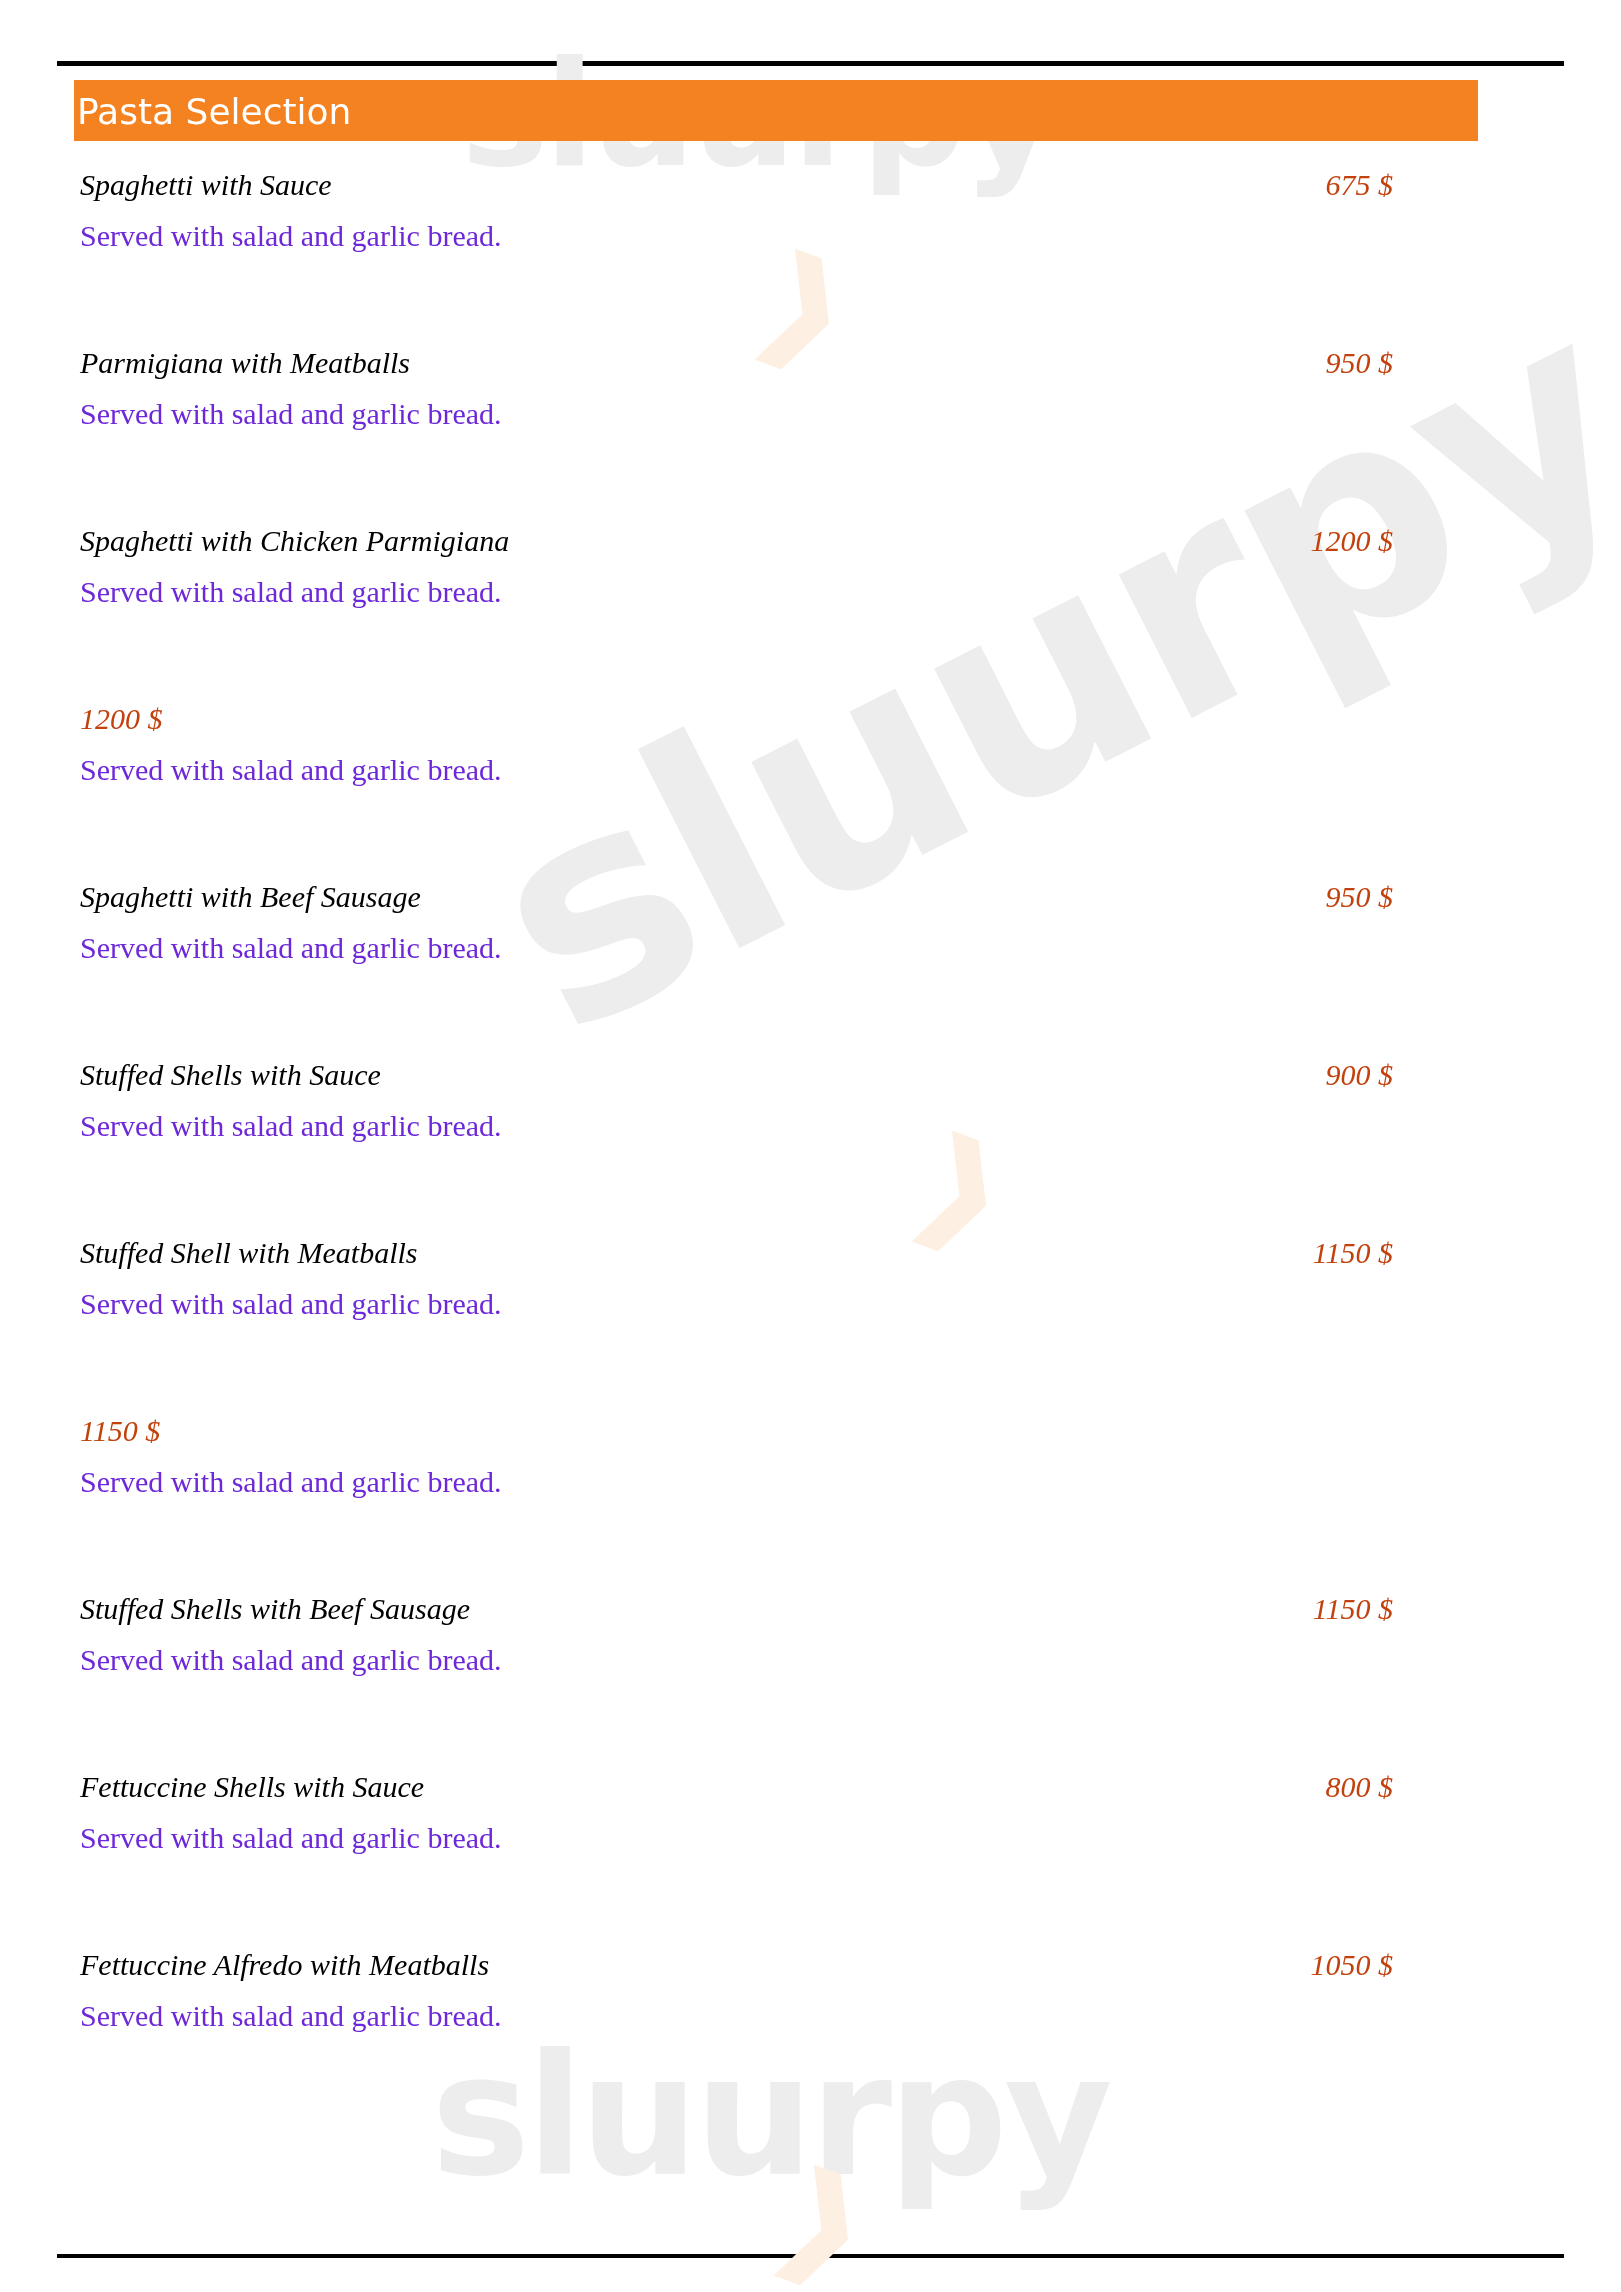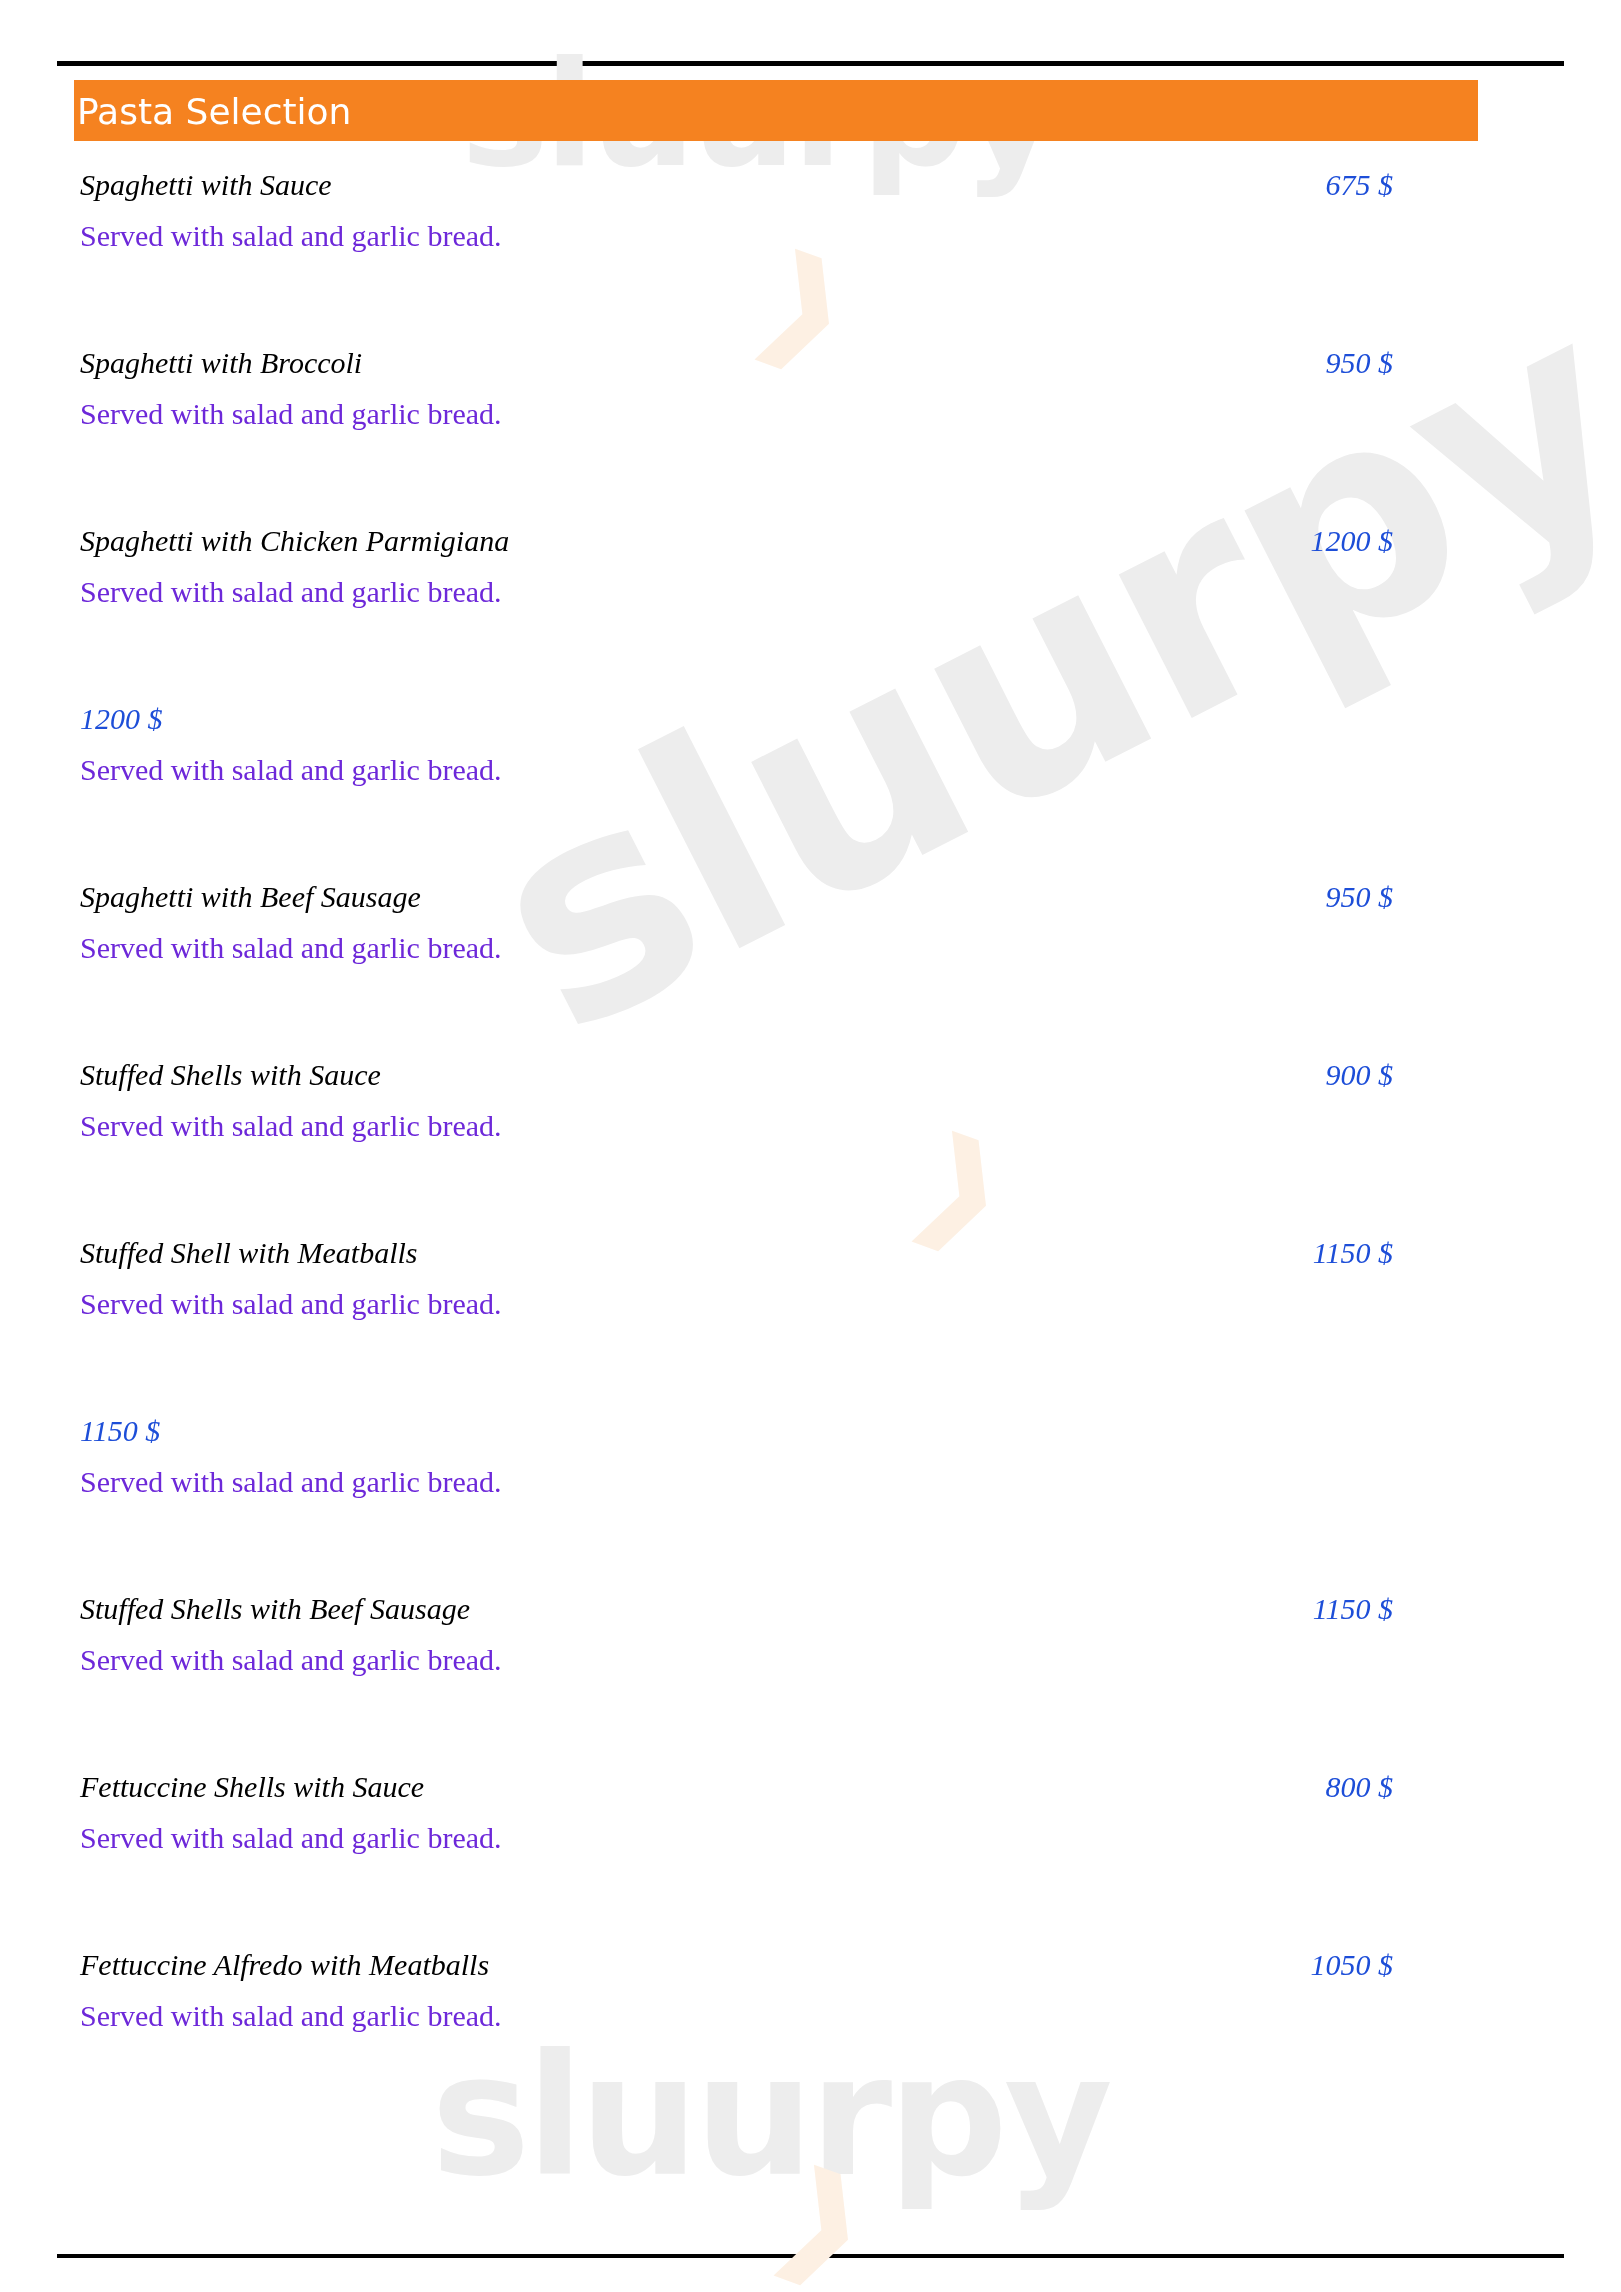--- a/index.html
+++ b/index.html
@@ -109,21 +109,21 @@
     justify-content: space-between;
     font-style: italic;
   }
   .item-name {
     font-size: 30px;
     color: #000000;
     line-height: 39px;
   }
   .item-price {
     font-size: 30px;
-    color: #1d4ed8;
+    color: #c2410c;
     line-height: 39px;
     white-space: nowrap;
     text-align: right;
   }
   .item-desc {
     font-size: 30px;
     color: #6d28d9;
     line-height: 39px;
     margin-top: 11.8px;
   }
@@ -152,21 +152,21 @@
     <div class="menu-item">
       <div class="item-row">
         <div class="item-name">Spaghetti with Sauce</div>
         <div class="item-price">675 $</div>
       </div>
       <div class="item-desc">Served with salad and garlic bread.</div>
     </div>
 
     <div class="menu-item">
       <div class="item-row">
-        <div class="item-name">Spaghetti with Broccoli</div>
+        <div class="item-name">Parmigiana with Meatballs</div>
         <div class="item-price">950 $</div>
       </div>
       <div class="item-desc">Served with salad and garlic bread.</div>
     </div>
 
     <div class="menu-item">
       <div class="item-row">
         <div class="item-name">Spaghetti with Chicken Parmigiana</div>
         <div class="item-price">1200 $</div>
       </div>

